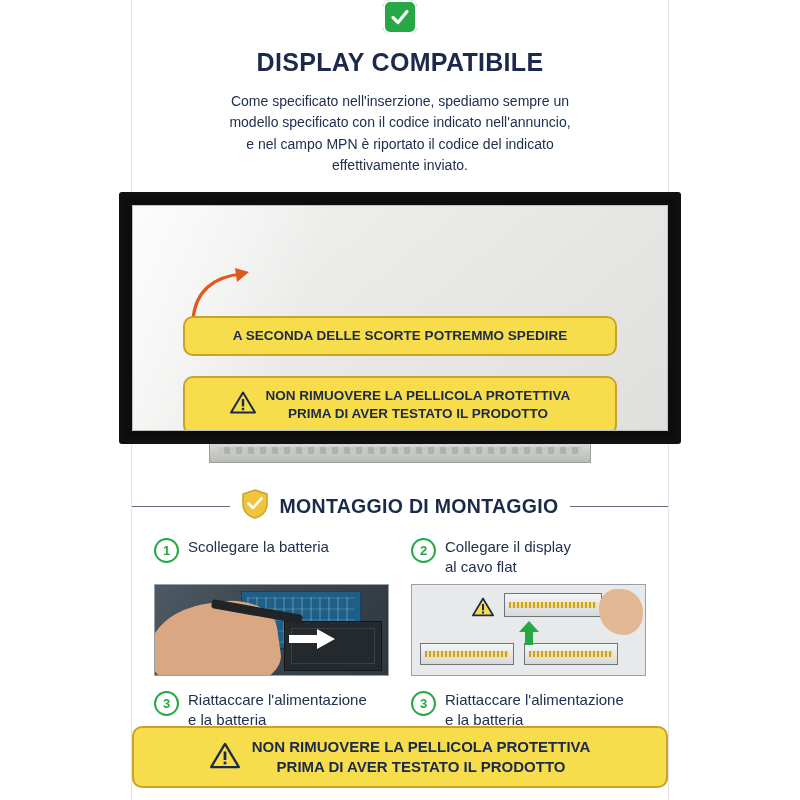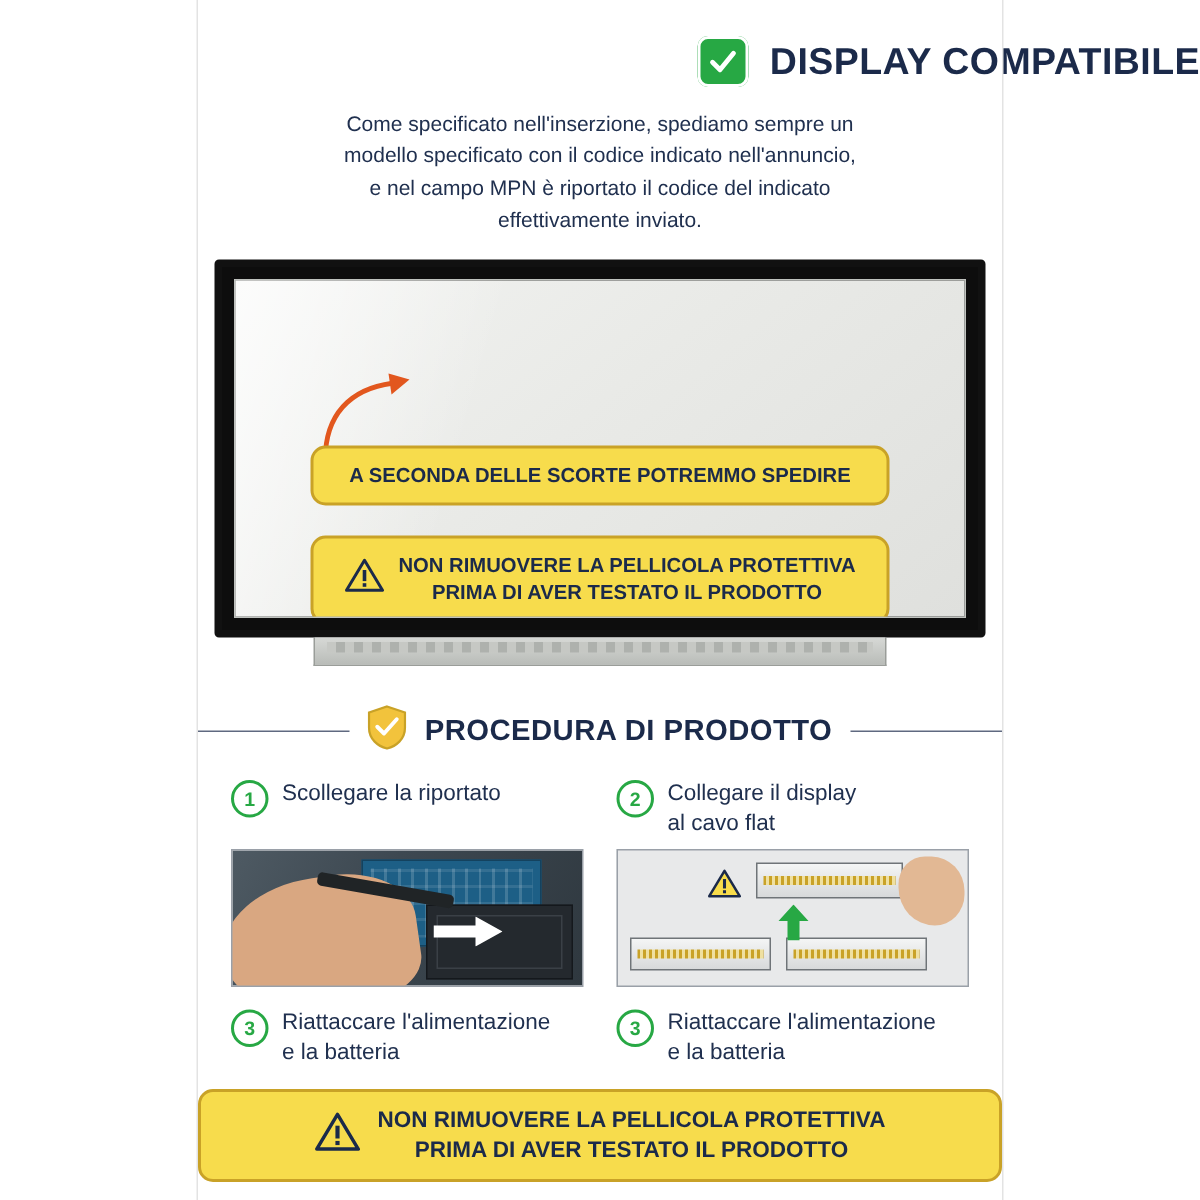--- a/index.html
+++ b/index.html
@@ -28,23 +28,23 @@
     height: 800px;
     background: #e3e3e3;
   }
   .side-rule.left { left: 131px; }
   .side-rule.right { right: 131px; }
 
   
   .header {
     display: flex;
     align-items: center;
-    justify-content: flex-end;
+    justify-content: flex-start;
     gap: 14px;
-    padding-top: 24px;
+    flex-direction: column;
   }
   .check-badge {
     width: 34px;
     height: 34px;
     border-radius: 7px;
     background: #27a844;
     display: flex;
     align-items: center;
     justify-content: center;
     box-shadow: 0 0 0 2px #ffffff inset;
@@ -63,21 +63,21 @@
     text-align: center;
     font-size: 14px;
     line-height: 1.52;
     color: #20304f;
   }
 
   
   .panel-wrap {
     position: relative;
     margin: 16px auto 0 auto;
-    width: 514px;
+    width: 562px;
   }
   .ear {
     position: absolute;
     top: 0;
     width: 28px;
     height: 14px;
     background: #c9ccd1;
     border: 1px solid #8d9197;
     border-bottom: none;
     border-radius: 2px 2px 0 0;
@@ -438,29 +438,29 @@
   </div>
 
   <div class="section-head">
     <span class="rule"></span>
     <span class="shield">
       <svg width="26" height="30" viewBox="0 0 26 30" aria-hidden="true">
         <path d="M13 1 L25 5 V15 C25 23 19 27.5 13 29 C7 27.5 1 23 1 15 V5 Z" fill="#f2c33c" stroke="#c9a227" stroke-width="1.5"></path>
         <path d="M6.5 14.5 L11 19 L19.5 9.5" fill="none" stroke="#ffffff" stroke-width="2.6" stroke-linecap="round" stroke-linejoin="round"></path>
       </svg>
     </span>
-    <span class="section-title">PROCEDURA DI PRODOTTO</span>
+    <span class="section-title">MONTAGGIO DI MONTAGGIO</span>
     <span class="rule"></span>
   </div>
 
   <div class="steps">
     <div class="step">
       <span class="step-num">1</span>
       <span class="step-text">
-        <span style="display:block">Scollegare la riportato</span>
+        <span style="display:block">Scollegare la batteria</span>
       </span>
     </div>
     <div class="step">
       <span class="step-num">2</span>
       <span class="step-text">
         <span style="display:block">Collegare il display</span>
         <span style="display:block">al cavo flat</span>
       </span>
     </div>
   </div>

